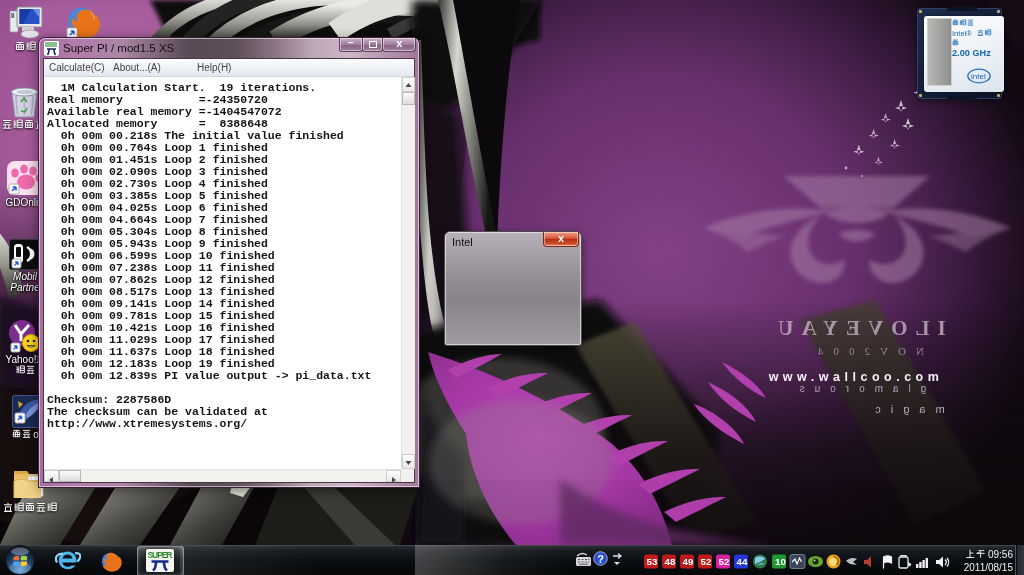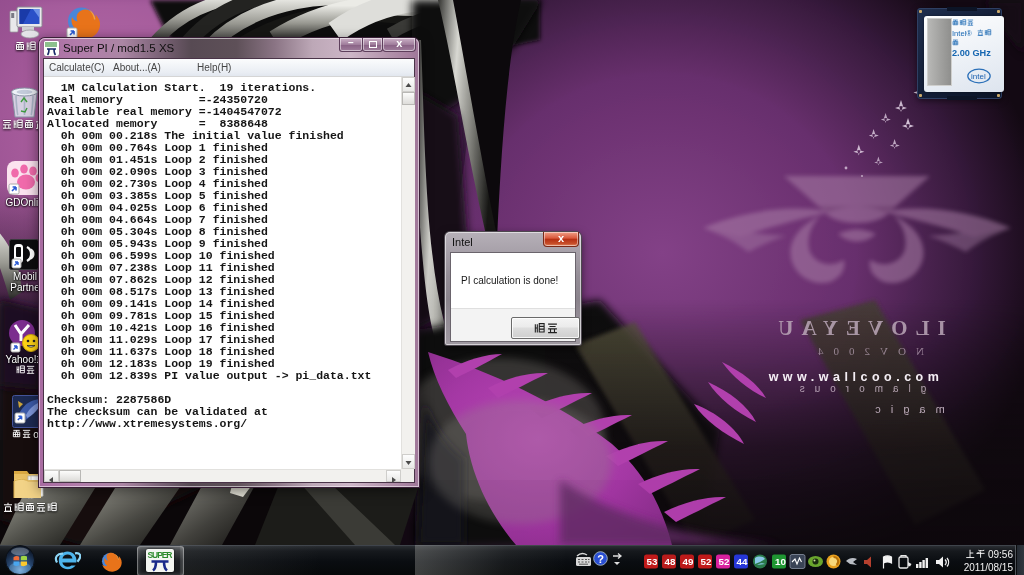--- a/index.html
+++ b/index.html
@@ -228,21 +228,21 @@
 <div class="lbl" style="left:0px;top:197px;width:52px;">GDOnli...</div>
 
 <svg class="abs" style="left:9px;top:239px" width="30" height="31" viewBox="0 0 30 31">
   <rect x="0.5" y="0.5" width="29" height="30" rx="2" fill="#0c0c0e" stroke="#3a3a3e"></rect>
   <rect x="5" y="5" width="9" height="19" rx="3.5" fill="#fff"></rect>
   <rect x="7" y="8" width="5" height="10" rx="1" fill="#0c0c0e"></rect>
   <path d="M18 8 a8 8 0 0 1 0 14 M21.5 10.5 a5 5 0 0 1 0 9" stroke="#fff" stroke-width="2.4" fill="none"></path>
   <rect x="3" y="20" width="9" height="9" rx="1.5" fill="#fff" stroke="#aaa"></rect>
   <path d="M5.5 26.5 L9 23 M9 23 h-3 M9 23 v3" stroke="#2a5ad4" stroke-width="1.4" fill="none"></path>
 </svg>
-<div class="lbl" style="left:0px;top:271px;width:50px;">Mobil<br>Partne</div>
+<div class="lbl" style="left:0px;top:271px;width:50px;font-style:italic;">Mobil<br>Partne</div>
 
 <svg class="abs" style="left:8px;top:319px" width="32" height="36" viewBox="0 0 32 36">
   <circle cx="14" cy="14" r="13" fill="#7b2d8e"></circle>
   <path d="M7 6 L13 15 L13 22 M21 6 L13 15" stroke="#fff" stroke-width="3" fill="none"></path>
   <circle cx="23" cy="24" r="8.5" fill="#ffd416" stroke="#c9a20a"></circle>
   <circle cx="20" cy="22" r="1.3" fill="#222"></circle>
     <circle cx="26" cy="22" r="1.3" fill="#222"></circle>
   <path d="M19 26.5 a5 4 0 0 0 8 0 Z" fill="#fff" stroke="#222" stroke-width="0.8"></path>
   <rect x="3" y="24" width="9" height="9" rx="1.5" fill="#fff" stroke="#aaa"></rect>
   <path d="M5.5 30.5 L9 27 M9 27 h-3 M9 27 v3" stroke="#2a5ad4" stroke-width="1.4" fill="none"></path>
@@ -415,32 +415,20 @@
       </g>
 </defs>
 </svg>
 <div class="abs" style="left:445px;top:232px;width:136px;height:113px;border-radius:5px 5px 2px 2px;
  background:linear-gradient(#b6b0b8,#948d96 40%,#8a838c 60%,#a09aa2);
  box-shadow:0 0 0 1px #4e4850,0 3px 10px rgba(0,0,0,0.6),inset 0 0 0 1px rgba(255,255,255,0.55);">
   <div class="abs" style="left:7px;top:4px;font-size:11px;color:#111;">Intel</div>
 
   <div class="abs" style="left:98px;top:0px;width:34px;height:14px;background:linear-gradient(#f0a088,#d9573a 45%,#b52e12 50%,#c8502a 85%,#e8936f);border:1px solid #7a2a18;border-top:none;border-radius:0 0 4px 4px;box-shadow:inset 0 0 0 1px rgba(255,255,255,0.45);color:#fff;font-weight:bold;font-size:11px;text-align:center;line-height:12px;">x</div>
 
-  <div class="abs" style="left:5px;top:20px;width:124px;height:88px;border:1px solid #6a646c;background:#f3f3f3;">
-    <div class="abs" style="left:0;top:0;width:124px;height:55px;background:#fff;border-bottom:1px solid #dfdfdf;">
-      <div class="abs" style="left:10px;top:22px;font-size:10px;color:#1a1a1a;white-space:nowrap;">PI calculation is done!</div>
-    </div>
-
-    <div class="abs" style="left:60px;top:64px;width:67px;height:20px;background:linear-gradient(#f4f4f4,#ebebeb 45%,#dddddd 50%,#cfcfcf);border:1px solid #6a6a6a;border-radius:2px;box-shadow:inset 0 0 0 1px rgba(255,255,255,0.8);display:flex;align-items:center;justify-content:center;">
-      <svg width="26" height="12" viewBox="0 0 26 12" stroke="#222">
-          <use href="#h2" transform="translate(1,0.5) scale(1.1)"></use>
-          <use href="#h3" transform="translate(14,0.5) scale(1.1)"></use>
-        </svg>
-    </div>
-  </div>
 </div>
 
 <div class="abs" style="left:0;top:545px;width:1024px;height:30px;background:linear-gradient(#2e3237,#16191d 20%,#0a0d11 55%,#060809);box-shadow:inset 0 1px 0 #3f444b;">
   <div class="abs" style="left:415px;top:0;width:150px;height:30px;background:linear-gradient(100deg,rgba(200,200,195,0.30),rgba(120,120,115,0.12) 60%,transparent);"></div>
   <div class="abs" style="left:180px;top:0;width:200px;height:30px;background:linear-gradient(80deg,rgba(160,160,155,0.14),transparent 70%);"></div>
 
   <svg class="abs" style="left:4px;top:-1px" width="32" height="32" viewBox="0 0 32 32">
     <defs>
     <radialGradient id="orb" cx="0.5" cy="0.85" r="0.9">
           <stop offset="0" stop-color="#7fa8d6"></stop>

